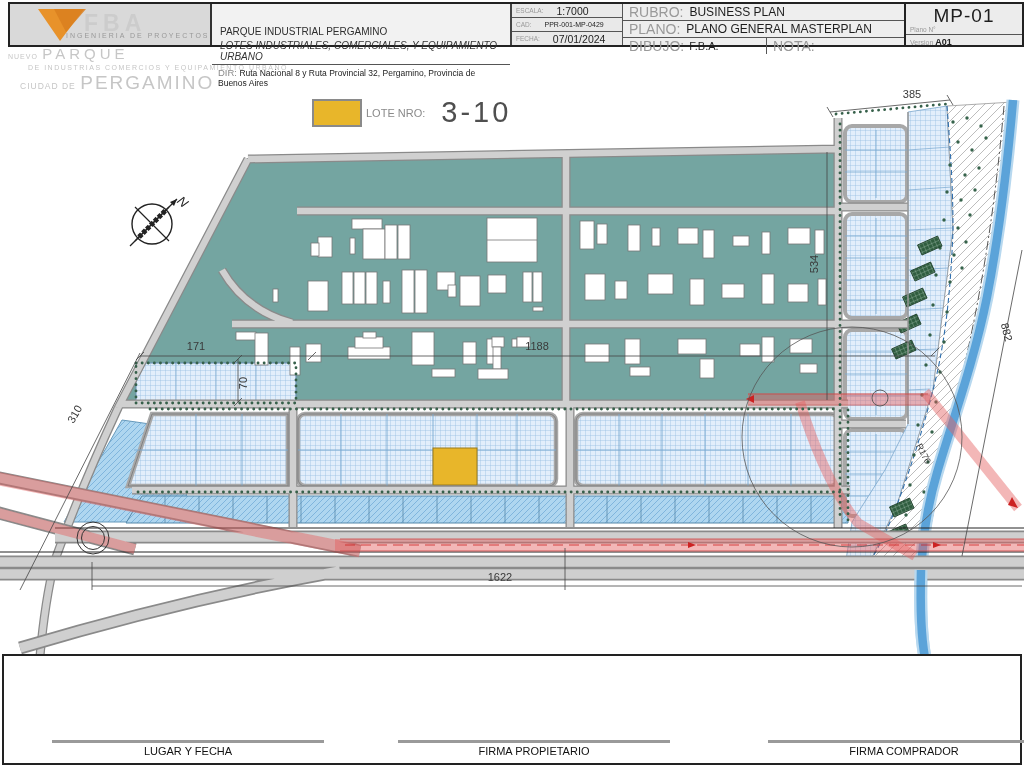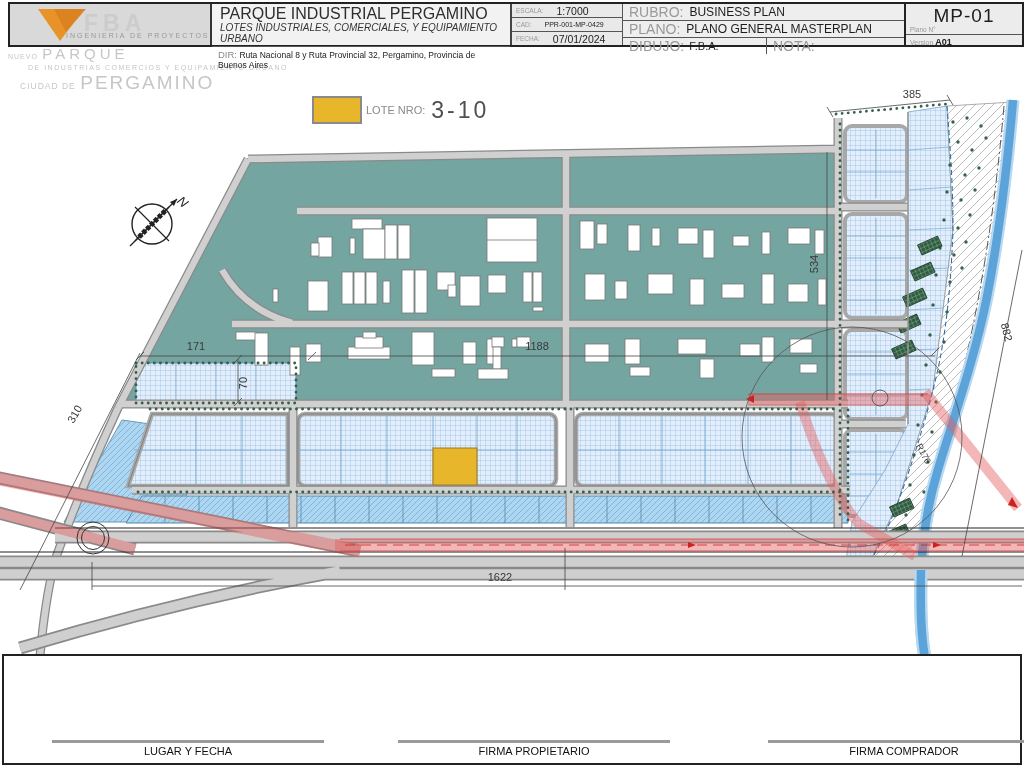--- a/index.html
+++ b/index.html
@@ -6,21 +6,21 @@
   .sheet{position:relative;width:1024px;height:768px;background:#fff;overflow:hidden;
          font-family:"Liberation Sans",sans-serif;color:#333;}
   
   .tb{position:absolute;top:2px;left:8px;width:1012px;height:41px;border:2px solid #222;
       display:flex;background:#ececec;z-index:5;}
   .tb-logo{width:200px;border-right:2px solid #333;background:#d9d9d9;position:relative;}
   .tb-logo .ghost{position:absolute;top:6px;left:74px;font-size:23px;font-weight:bold;
       letter-spacing:5px;color:#cccccc;}
   .tb-logo .tagline{position:absolute;bottom:6px;left:56px;font-size:7px;letter-spacing:2px;color:#999;}
   .tb-title{width:298px;border-right:2px solid #444;background:#f2f2f2;display:flex;flex-direction:column;}
-  .tb-title-main{font-size:16px;line-height:16px;padding:2px 8px 0 8px;color:#2e2e2e;}
+  .tb-title-main{font-size:10px;line-height:16px;padding:2px 8px 0 8px;color:#2e2e2e;margin-top:18px;}
   .tb-title-sub{font-size:10px;padding:0 8px 2px 8px;color:#333;border-bottom:1.5px solid #555;font-style:italic;}
   .tb-dir{font-size:8.5px;padding:2px 6px;color:#222;}
   .tb-dir .lbl{color:#8a8a8a;font-size:9.5px;}
   .tb-meta{width:110px;border-right:1.5px solid #555;display:flex;flex-direction:column;background:#e9e9e9;}
   .tb-meta .row{flex:1;display:flex;align-items:center;gap:13px;padding:0 4px;border-bottom:1.5px solid #555;overflow:hidden;white-space:nowrap;}
   .tb-meta .row:last-child{border-bottom:none;}
   .mlab{font-size:6.5px;color:#999;}
   .mval{font-size:10.5px;color:#1d1d1d;}
   .mval.small{font-size:7px;}
   .tb-plan{flex:1;border-right:2px solid #222;display:flex;flex-direction:column;background:#eee;}
@@ -40,21 +40,21 @@
   .wm .l1 small{font-size:7px;letter-spacing:1px;}
   .wm .l1 span{font-size:15px;letter-spacing:4px;text-align:center;}
   .wm .l2{font-size:7px;letter-spacing:1.5px;margin:2px 0 2px 20px;}
   .wm .l3{margin-left:12px;}
   .wm .l3 small{font-size:8.5px;letter-spacing:1px;}
   .wm .l3 span{font-size:19px;letter-spacing:2px;}
   
   .legend{position:absolute;top:96px;left:312px;display:flex;align-items:center;z-index:4;}
   .legend .sw{width:46px;height:24px;background:#e8b62a;border:2px solid #8a8a8a;}
   .legend .ll{font-size:11px;color:#8a8a8a;margin-left:4px;}
-  .legend .lv{font-size:23px;color:#4f4f4f;letter-spacing:3px;margin-left:6px;}
+  .legend .lv{font-size:29px;color:#4f4f4f;letter-spacing:3px;margin-left:16px;}
   
   .footer{position:absolute;left:2px;top:654px;width:1016px;height:107px;border:2px solid #222;background:#fff;z-index:5;}
   .sig{position:absolute;bottom:6px;width:272px;text-align:center;}
   .sig .line{border-top:3px solid #9a9a9a;margin-bottom:2px;}
   .sig .lab{font-size:11px;color:#111;}
   .sig.s1{left:48px;} .sig.s2{left:394px;} .sig.s3{left:764px;}
   svg text{font-family:"Liberation Sans",sans-serif;}
 </style>
 </head>
 <body>

